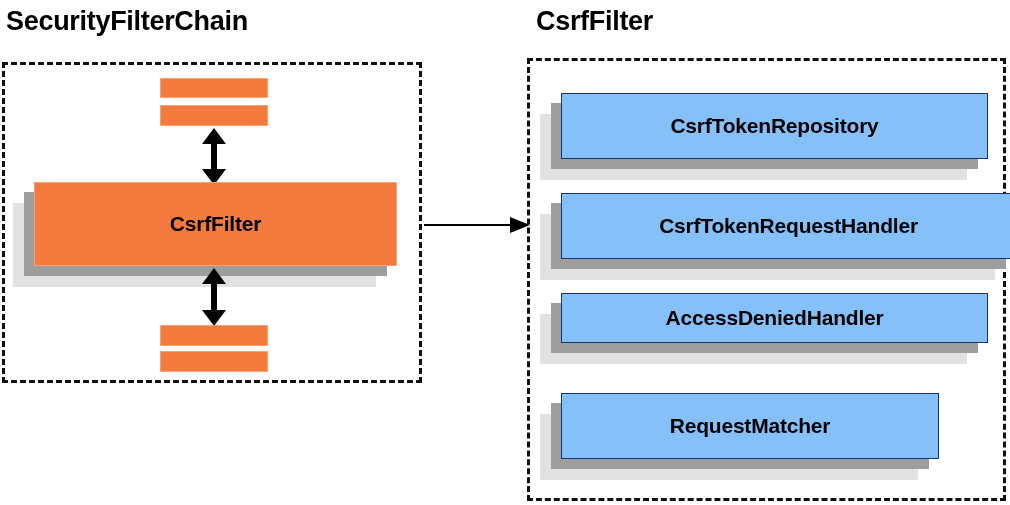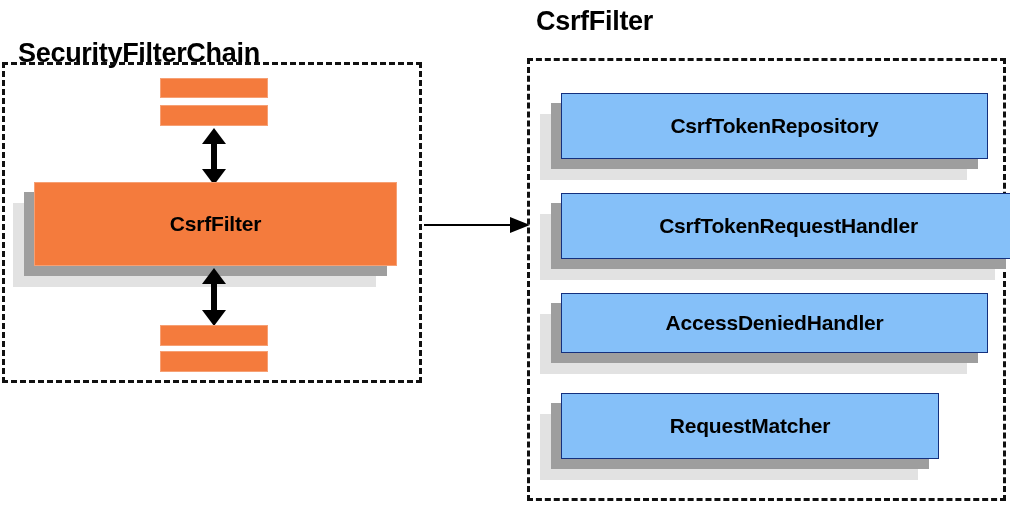--- a/index.html
+++ b/index.html
@@ -16,21 +16,21 @@
   }
 
   .panel-title {
     position: absolute;
     font-size: 27px;
     font-weight: bold;
     color: #000000;
     letter-spacing: -0.3px;
     white-space: nowrap;
   }
-  #title-left  { left: 18px;  top: 6px; margin-top: 32px; }
+  #title-left  { left: 6px;  top: 6px; }
   #title-right { left: 536px; top: 6px; }
 
   .dashed-panel {
     position: absolute;
     box-sizing: border-box;
     border: 3px dashed #111111;
     background: transparent;
   }
   #panel-left  { left: 2px;   top: 62px; width: 420px; height: 321px; }
   #panel-right { left: 527px; top: 58px; width: 479px; height: 443px; }
@@ -184,21 +184,21 @@
   <div class="plate-mid"></div>
   <div class="face">CsrfTokenRepository</div>
 </div>
 
 <div class="card blue" style="left:561px; top:193px; width:427px; height:66px;padding-left:28px;">
   <div class="plate-back"></div>
   <div class="plate-mid"></div>
   <div class="face">CsrfTokenRequestHandler</div>
 </div>
 
-<div class="card blue" style="left:561px; top:293px; width:427px; height:60px;">
+<div class="card blue" style="left:561px; top:293px; width:427px; height:50px;">
   <div class="plate-back"></div>
   <div class="plate-mid"></div>
   <div class="face">AccessDeniedHandler</div>
 </div>
 
 <div class="card blue" style="left:561px; top:393px; width:378px; height:66px;">
   <div class="plate-back"></div>
   <div class="plate-mid"></div>
   <div class="face">RequestMatcher</div>
 </div>

